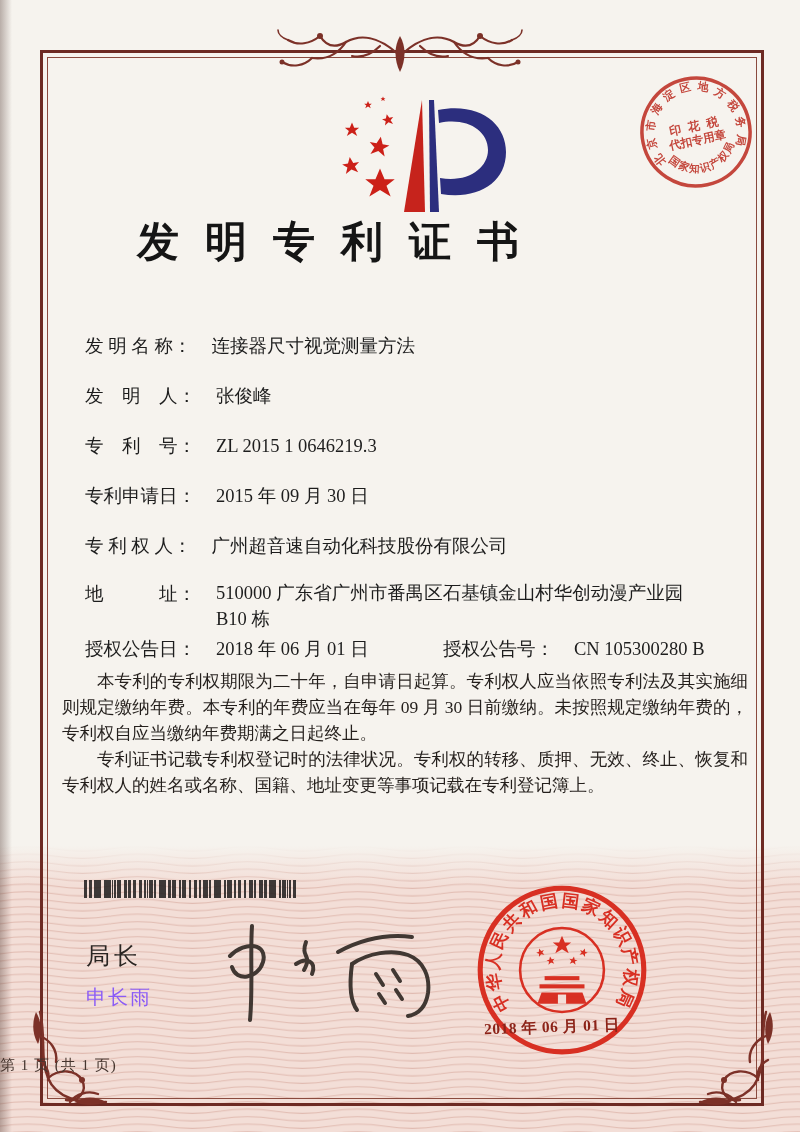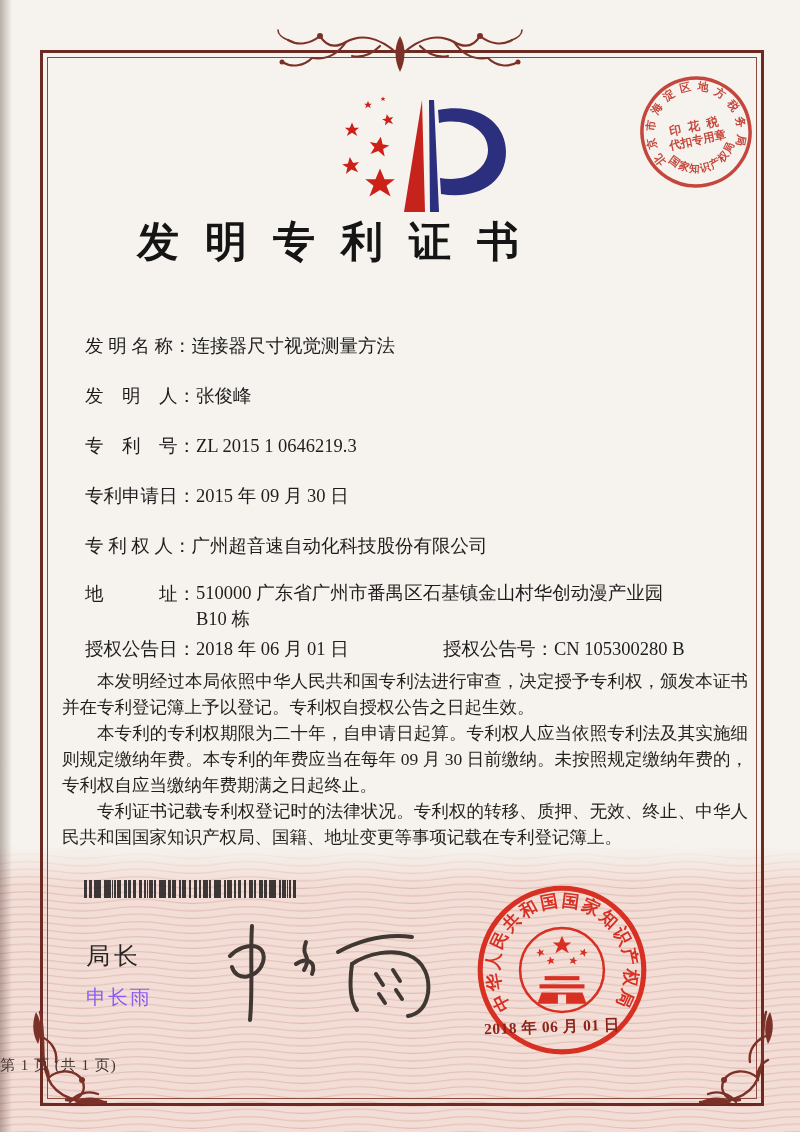--- a/index.html
+++ b/index.html
@@ -17,21 +17,21 @@
     background:linear-gradient(#f6f3ee,rgba(246,243,238,0));}
   .cert-number{position:absolute;left:102px;top:100px;font-size:18px;color:#222;
     letter-spacing:2px;z-index:4;}
   .logo{position:absolute;left:322px;top:96px;z-index:4;}
   .title{position:absolute;left:0;top:214px;width:656px;text-align:center;
     font-size:42px;font-weight:bold;color:#151515;letter-spacing:26px;padding-left:26px;
     box-sizing:border-box;z-index:4;}
   .fields{position:absolute;left:85px;top:0;z-index:4;width:680px;}
   .field-row{position:absolute;left:0;font-size:18.5px;color:#1d1d1d;white-space:nowrap;}
   .flabel{display:inline-block;color:#1d1d1d;}
-  .fvalue{display:inline-block;margin-left:0;color:#1d1d1d;}
+  .fvalue{display:inline-block;margin-left:20px;color:#1d1d1d;}
   .fvalue.addr{white-space:normal;width:492px;vertical-align:top;line-height:1.38;}
   .fgroup2{position:absolute;left:358px;top:0;}
   .paragraphs{position:absolute;left:62px;top:668px;width:686px;z-index:4;
     font-size:17.5px;line-height:26px;color:#241f1c;text-align:justify;}
   .paragraphs p{margin:0;text-indent:2em;}
   .barcode{position:absolute;left:84px;top:880px;width:213px;height:18px;z-index:4;opacity:.85;
     background-image:
       repeating-linear-gradient(90deg,#1e1c1c 0 2px,rgba(0,0,0,0) 2px 5px),
       repeating-linear-gradient(90deg,#1e1c1c 0 1px,rgba(0,0,0,0) 1px 7px),
       repeating-linear-gradient(90deg,#1e1c1c 0 3px,rgba(0,0,0,0) 3px 11px);}
@@ -150,23 +150,22 @@
     </div>
     <div class="field-row" style="top:636px">
       <span class="flabel">授权公告日：</span><span class="fvalue">2018 年 06 月 01 日</span>
       <span class="fgroup2">
         <span class="flabel">授权公告号：</span><span class="fvalue">CN 105300280 B</span>
       </span>
     </div>
   </div>
 
   <div class="paragraphs">
-    <p>本发明经过本局依照中华人民共和国专利法进行审查，决定授予专利权，颁发本证书并在专利登记簿上予以登记。专利权自授权公告之日起生效。</p>
     <p>本专利的专利权期限为二十年，自申请日起算。专利权人应当依照专利法及其实施细则规定缴纳年费。本专利的年费应当在每年 09 月 30 日前缴纳。未按照规定缴纳年费的，专利权自应当缴纳年费期满之日起终止。</p>
-    <p>专利证书记载专利权登记时的法律状况。专利权的转移、质押、无效、终止、中华人民共和国国家知识产权局、国籍、地址变更等事项记载在专利登记簿上。</p>
+    <p>专利证书记载专利权登记时的法律状况。专利权的转移、质押、无效、终止、恢复和专利权人的姓名或名称、国籍、地址变更等事项记载在专利登记簿上。</p>
   </div>
 
   <div class="barcode"></div>
 
   <div class="director-title">局长</div>
   <div class="director-name">申长雨</div>
 
   <svg class="signature" width="260" height="125" viewBox="0 0 260 125">
     <g fill="none" stroke="#2e2722" stroke-width="4" stroke-linecap="round" opacity="0.9">
       <path d="M52,14 C50,42 53,78 50,108"></path>

